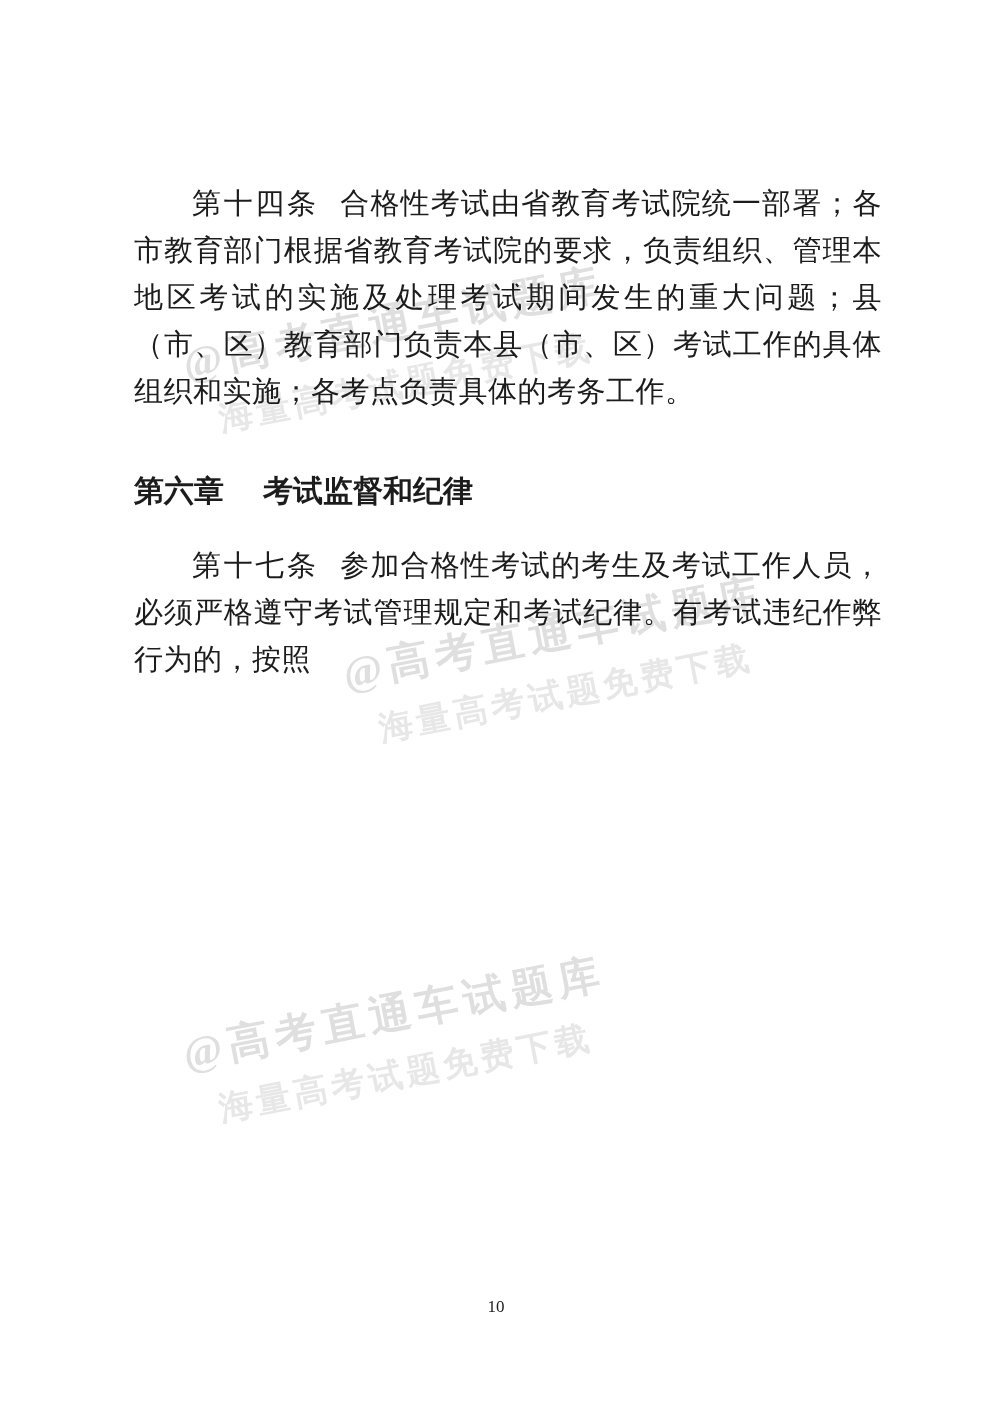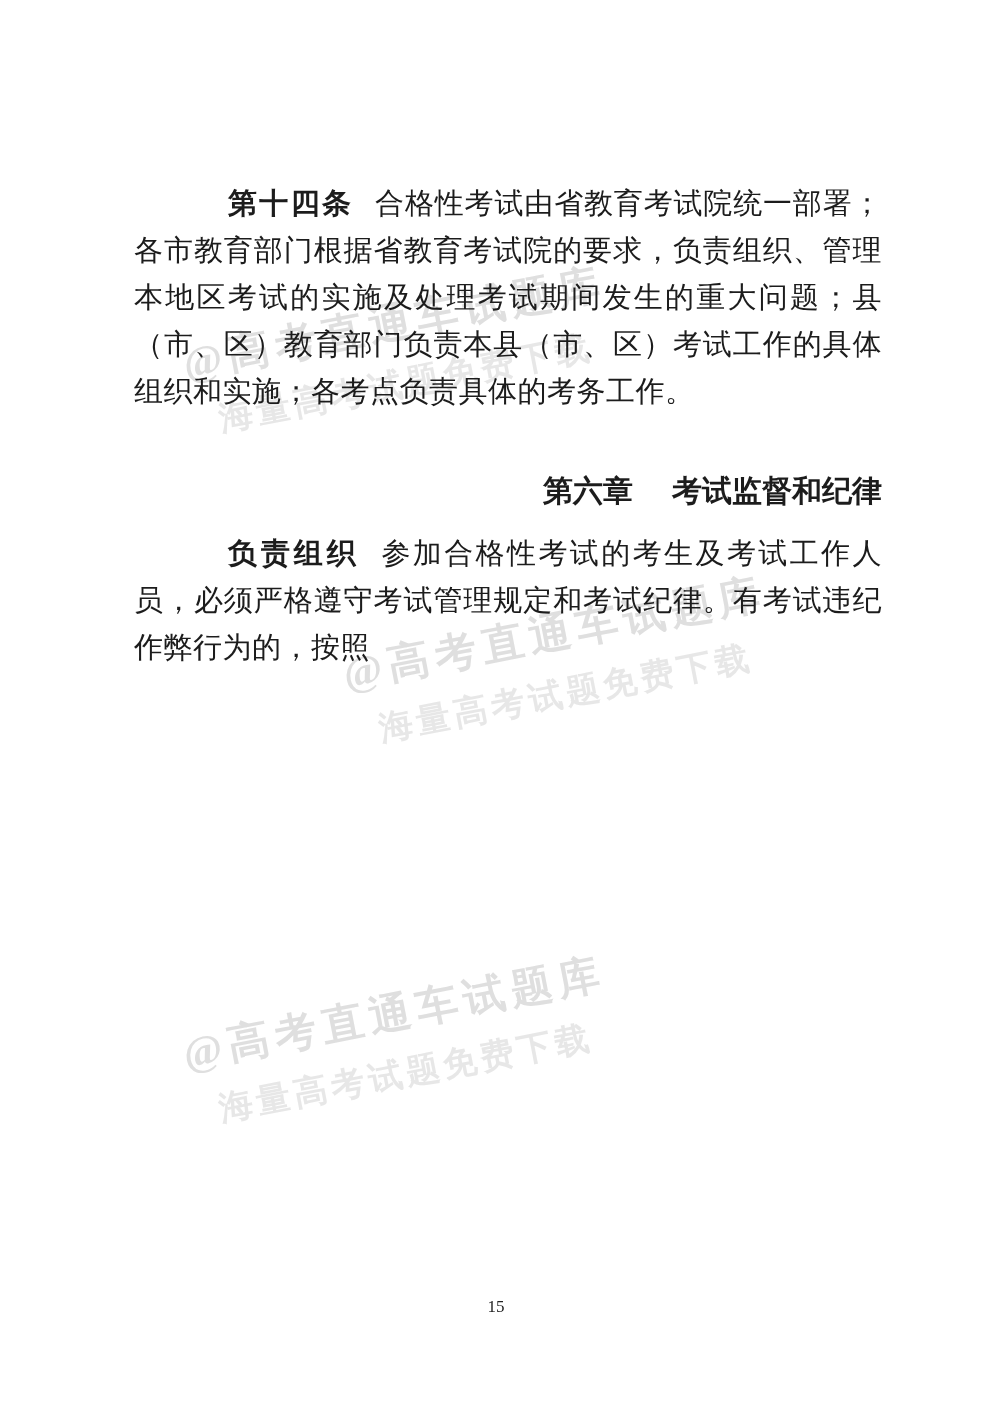--- a/index.html
+++ b/index.html
@@ -27,30 +27,29 @@
     font-size: 29px;
     line-height: 47px;
     text-align: justify;
     margin: 0;
     letter-spacing: 0.5px;
   }
   .para.indent {
     text-indent: 2em;
   }
   .article-lead {
-    font-weight: bold;
+    font-weight: normal;
     margin-right: 0.75em;
     letter-spacing: 2px;
-    margin-left: 36px;
   }
   .chapter-heading {
     font-size: 30px;
     font-weight: bold;
-    text-align: right;
-    margin: 52px 0 16px 0;
+    text-align: left;
+    margin: 52px 0 28px 0;
     line-height: 47px;
   }
   .chapter-heading .chapter-no {
     margin-right: 1.3em;
   }
   .page-number {
     position: absolute;
     bottom: 86px;
     left: 0;
     width: 100%;
@@ -106,20 +105,20 @@
       <span class="article-lead">第十四条</span><span>合格性考试由省教育考试院统一部署；各市教育部门根据省教育考试院的要求，负责组织、管理本地区考试的实施及处理考试期间发生的重大问题；县（市、区）教育部门负责本县（市、区）考试工作的具体组织和实施；各考点负责具体的考务工作。</span>
     </p>
 
 
     <h2 class="chapter-heading">
       <span class="chapter-no">第六章</span><span>考试监督和纪律</span>
     </h2>
 
 
     <p class="para indent">
-      <span class="article-lead">负责组织</span><span>参加合格性考试的考生及考试工作人员，必须严格遵守考试管理规定和考试纪律。有考试违纪作弊行为的，按照</span>
+      <span class="article-lead">第十七条</span><span>参加合格性考试的考生及考试工作人员，必须严格遵守考试管理规定和考试纪律。有考试违纪作弊行为的，按照</span>
     </p>
 
   </div>
 
-  <div class="page-number">15</div>
+  <div class="page-number">10</div>
 
 </div>
 
 </body></html>

